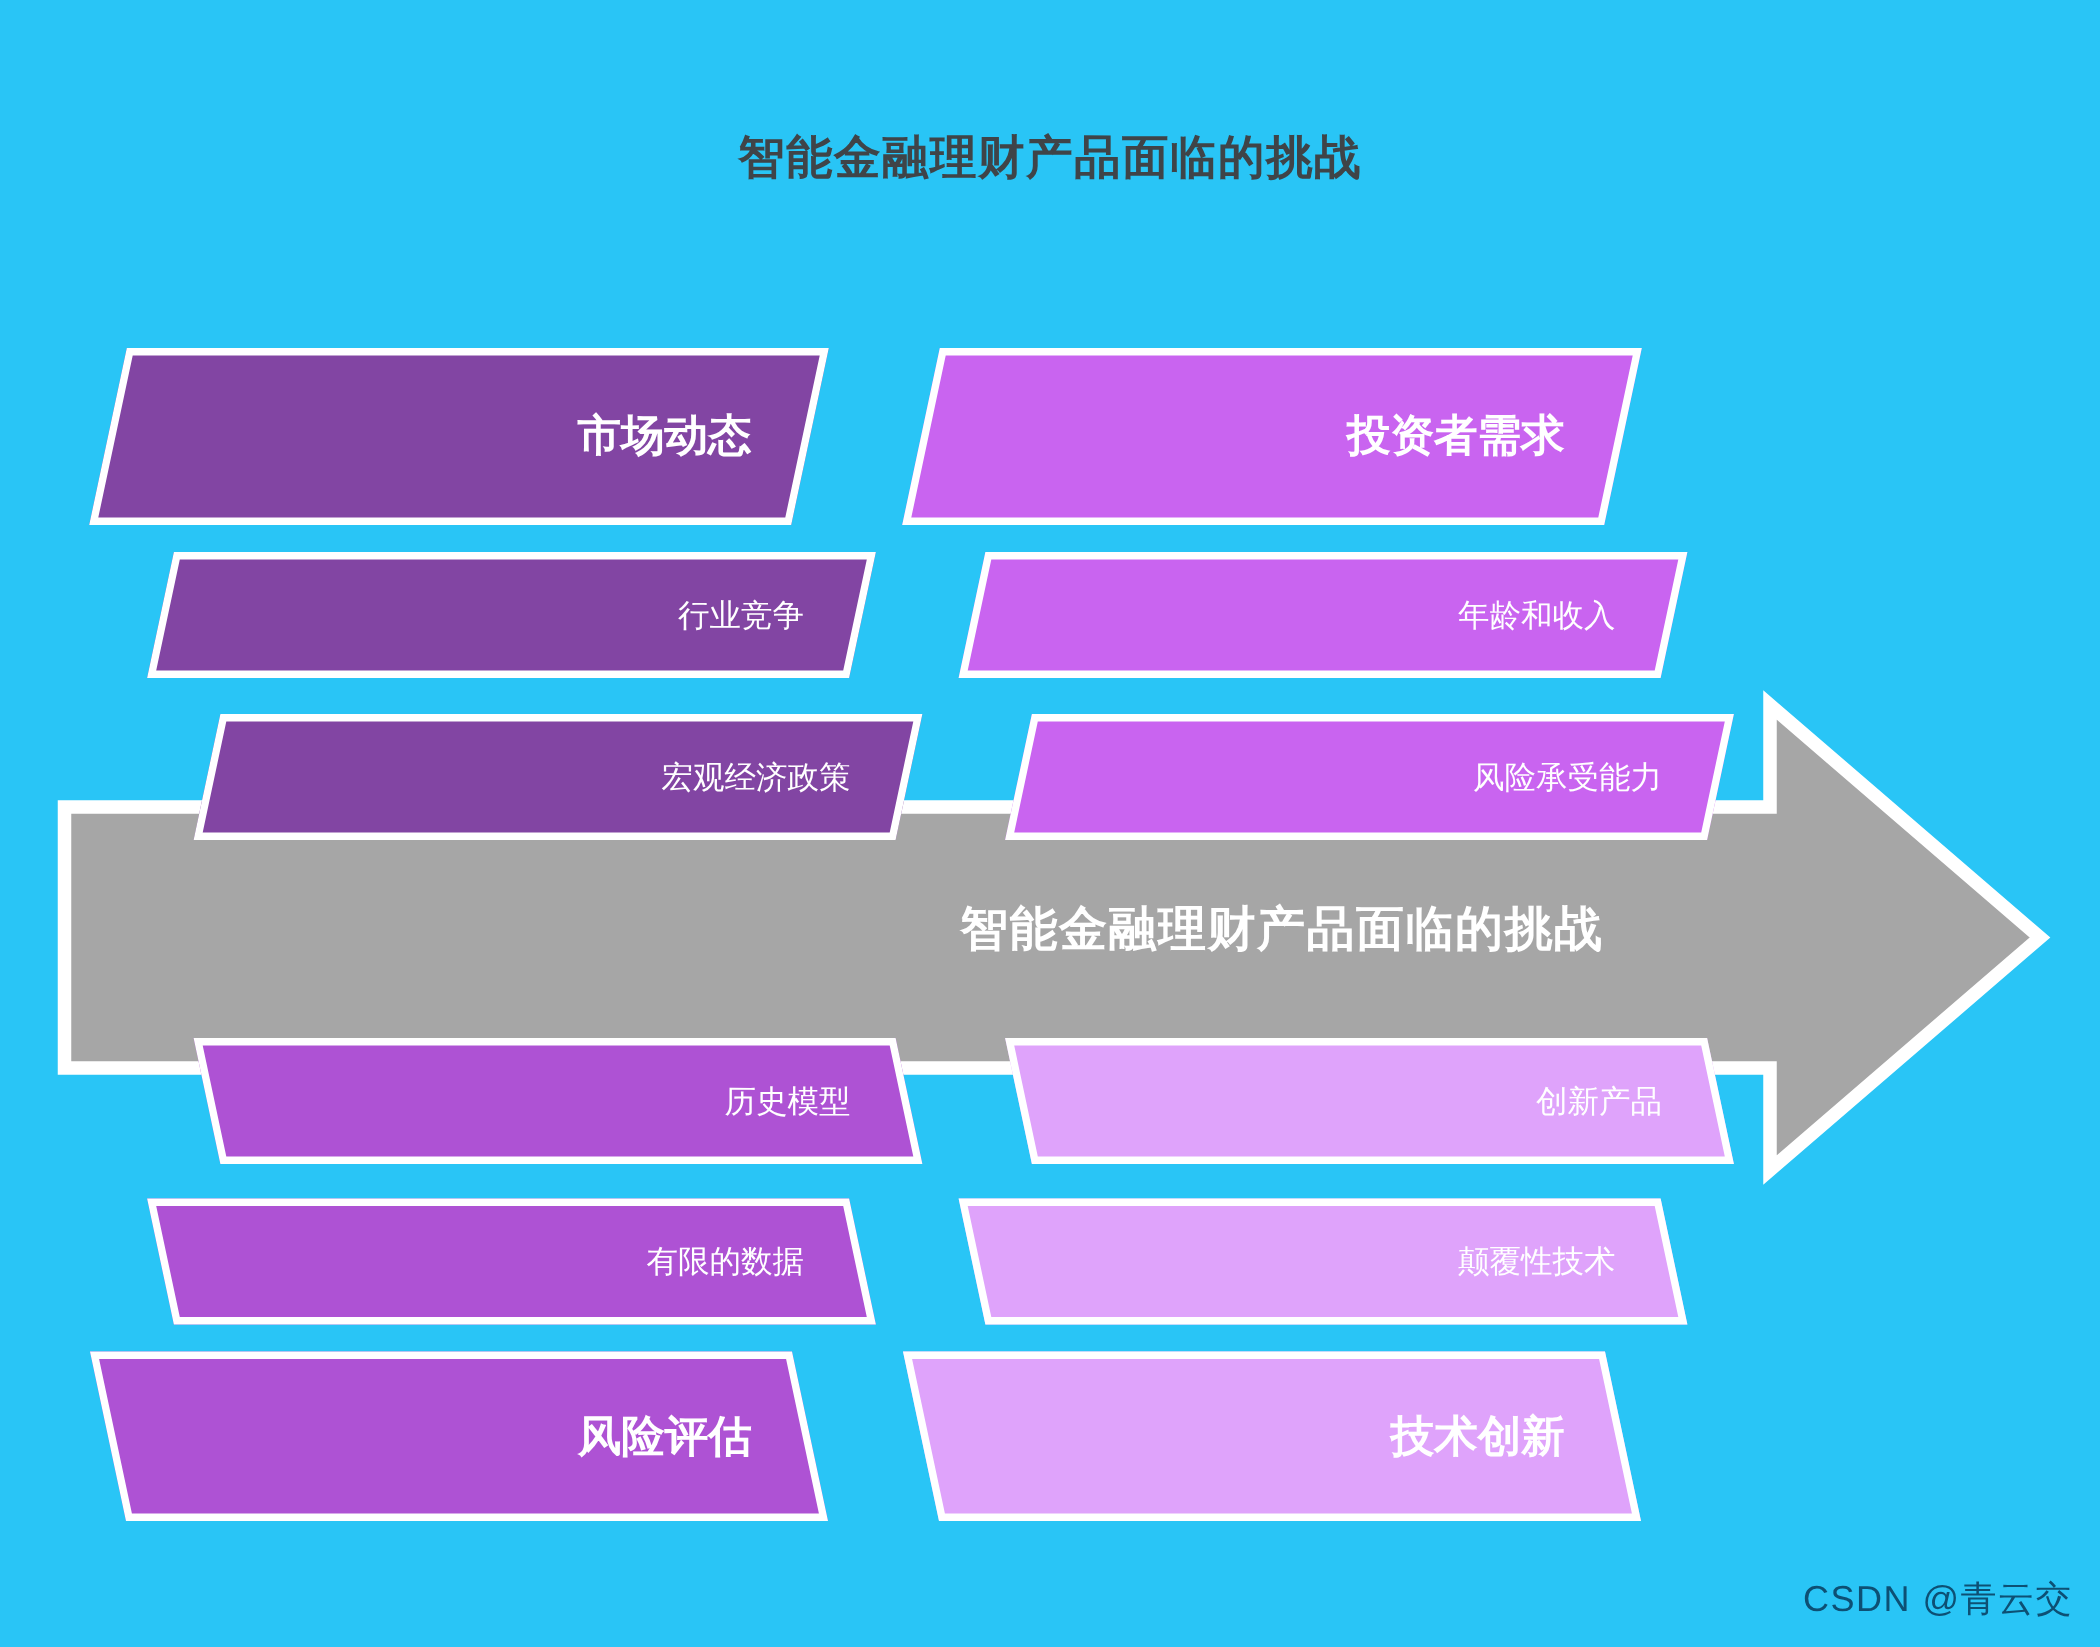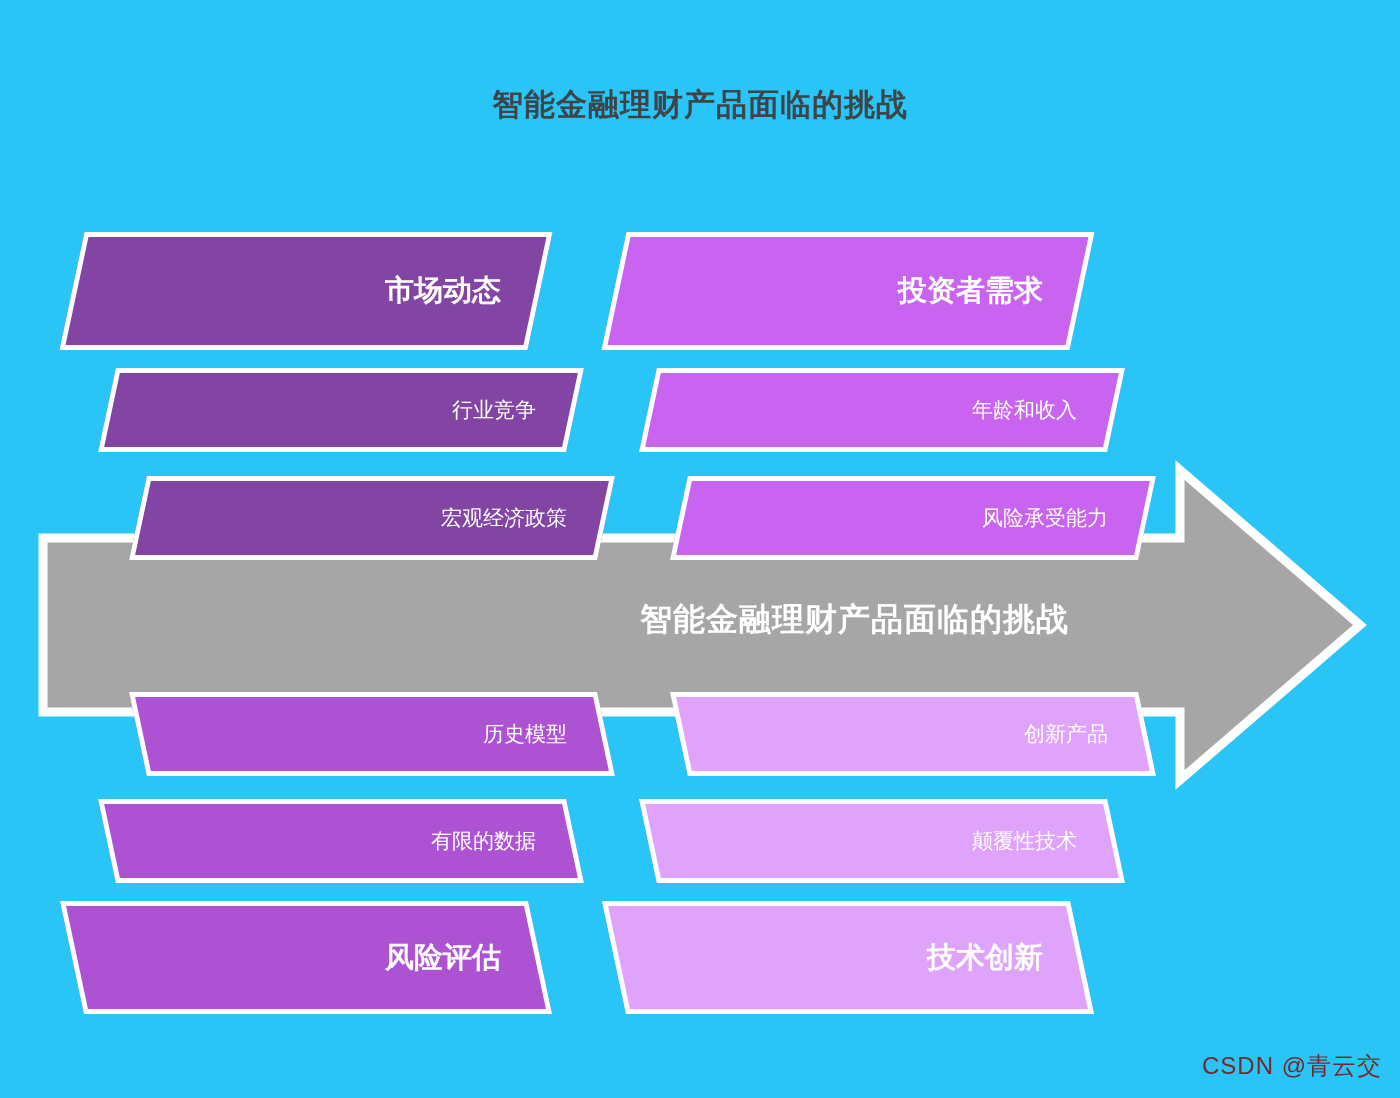--- a/index.html
+++ b/index.html
@@ -42,21 +42,21 @@
   
   .slant-bot{transform:skewX(12deg);}
   .slant-bot span{transform:skewX(-12deg);}
 
   .head span{font-size:29px;font-weight:bold;}
   .sub  span{font-size:21px;font-weight:normal;}
 
   
   .watermark{
     position:absolute;right:18px;bottom:16px;
-    font-size:24px;color:#7f1d1d;opacity:.95;white-space:nowrap;
+    font-size:24px;color:#0c4a6e;opacity:.95;white-space:nowrap;
     letter-spacing:1px;
     margin-top:10px;
   }
 </style>
 </head>
 <body>
 
 <div id="stage">
 
   <div class="title">智能金融理财产品面临的挑战</div>

